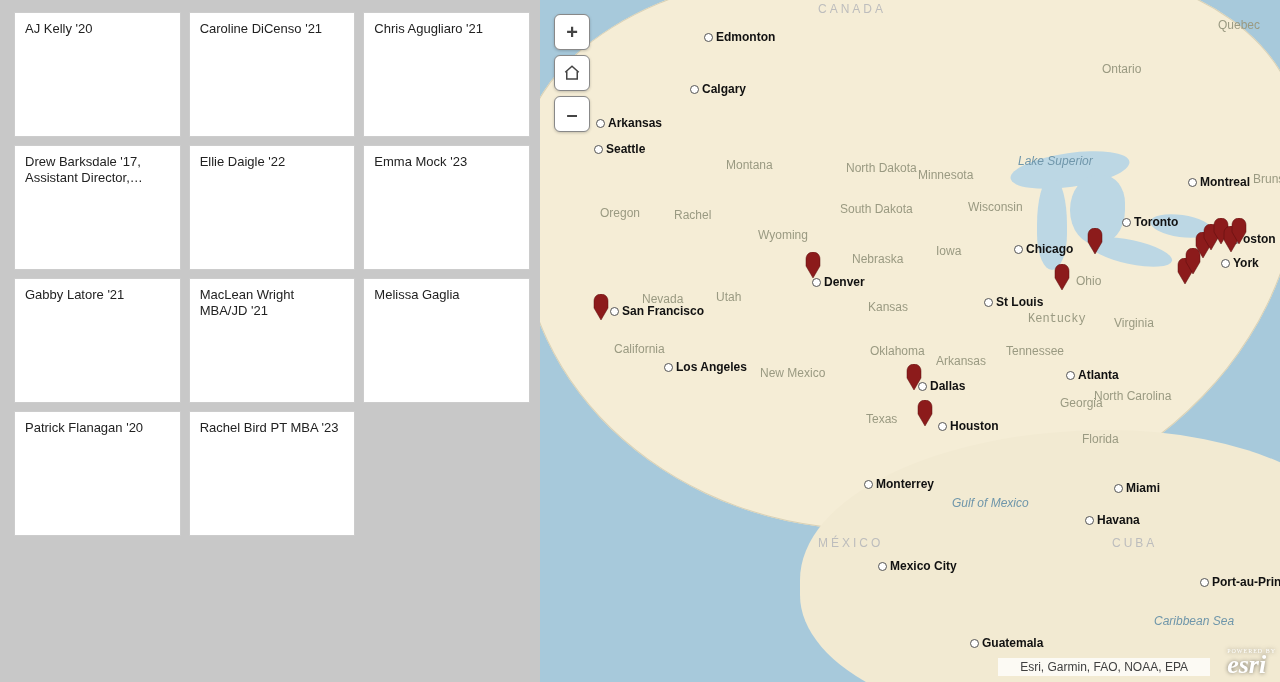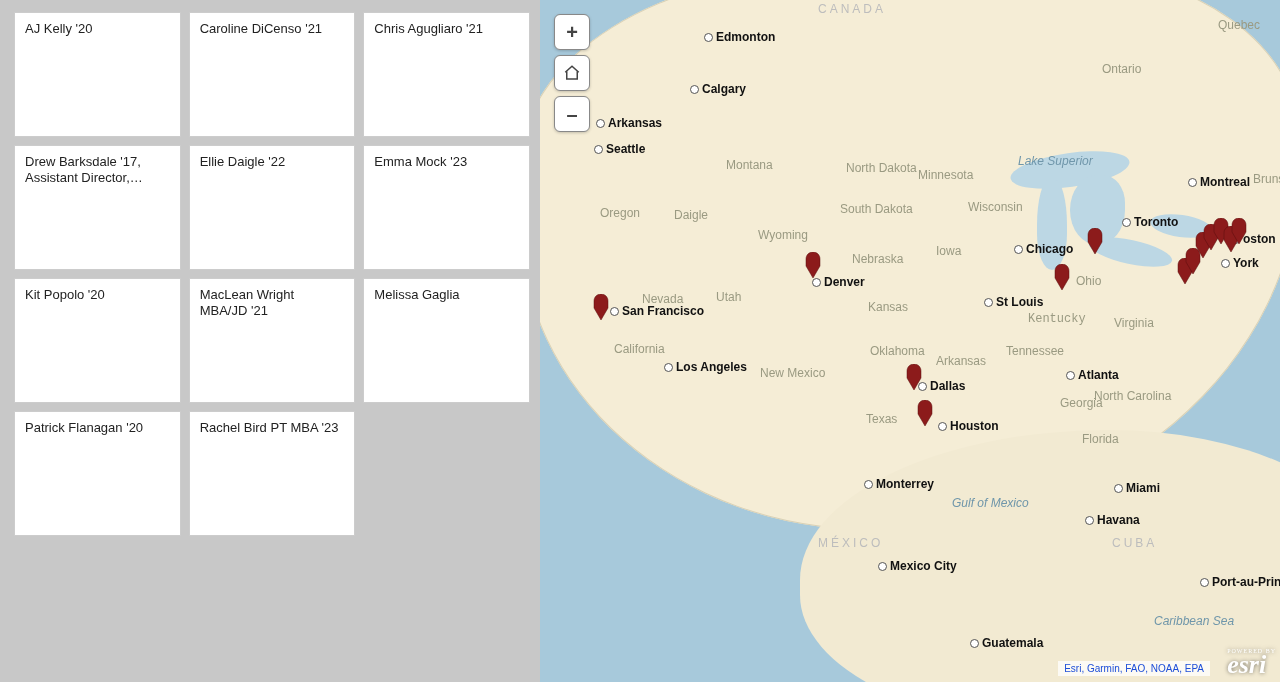--- a/index.html
+++ b/index.html
@@ -48,21 +48,21 @@
   .map-label.country{font-weight:400;color:#bdbdbd;letter-spacing:3px}
   .map-label.water{font-weight:400;color:#6f96aa;font-style:italic}
 
   .pin{position:absolute;width:18px;height:26px;cursor:pointer}
   .pin svg{width:100%;height:100%;display:block}
 
   .zoom-controls{position:absolute;top:14px;left:14px;display:flex;flex-direction:column;gap:5px}
   .zoom-btn{width:34px;height:34px;background:#fff;border:1px solid #888;border-radius:6px;display:flex;align-items:center;justify-content:center;font-size:20px;font-weight:700;color:#444;cursor:pointer;box-shadow:0 1px 3px rgba(0,0,0,.2)}
   .zoom-btn svg{width:18px;height:18px}
 
-  .attribution{position:absolute;right:70px;bottom:6px;font-size:10px;color:#1d4ed8;background:rgba(255,255,255,.75);padding:2px 6px}
+  .attribution{position:absolute;right:70px;bottom:6px;font-size:12px;color:#404040;background:rgba(255,255,255,.75);padding:2px 22px}
   .esri-logo{position:absolute;right:4px;bottom:2px;font-family:Georgia,serif;font-style:italic;font-weight:700;font-size:26px;color:#fff;text-shadow:0 0 4px rgba(0,0,0,.5)}
   .esri-logo .pw{display:block;font-size:6px;font-style:normal;font-weight:400;letter-spacing:1px;text-align:right;margin-bottom:-4px}
 </style>
 </head>
 <body>
 
 <div class="app">
 
   <div class="gallery-panel">
     <div class="gallery-scroll">
@@ -98,23 +98,23 @@
             <div class="card-caption">Ellie Daigle '22</div>
           </div>
           <div class="card">
             <div class="card-img">
               <div class="ph ph6"></div>
             </div>
             <div class="card-caption">Emma Mock '23</div>
           </div>
           <div class="card">
             <div class="card-img">
-              <div class="ph ph8"></div>
-            </div>
-            <div class="card-caption">Kit Popolo '20</div>
+              <div class="ph ph7"></div>
+            </div>
+            <div class="card-caption">Gabby Latore '21</div>
           </div>
           <div class="card">
             <div class="card-img">
               <div class="ph ph9"></div>
             </div>
             <div class="card-caption two">MacLean Wright MBA/JD '21</div>
           </div>
           <div class="card">
             <div class="card-img">
               <div class="ph ph10"></div>
@@ -168,21 +168,21 @@
         <div class="map-label city" style="left: 430px; top: 636px;"><span class="dot"></span><span>Guatemala</span></div>
         <div class="map-label city" style="left: 660px; top: 575px;"><span class="dot"></span><span>Port-au-Princ</span></div>
         <div class="map-label city" style="left: 691px; top: 232px;"><span class="dot"></span><span>oston</span></div>
         <div class="map-label city" style="left: 681px; top: 256px;"><span class="dot"></span><span>York</span></div>
         <div class="map-label state" style="left: 186px; top: 158px;"><span>Montana</span></div>
         <div class="map-label state" style="left: 306px; top: 152px; margin-top: 9px;"><span>North Dakota</span></div>
         <div class="map-label state" style="left: 378px; top: 168px;"><span>Minnesota</span></div>
         <div class="map-label state" style="left: 428px; top: 200px;"><span>Wisconsin</span></div>
         <div class="map-label state" style="left: 300px; top: 202px;"><span>South Dakota</span></div>
         <div class="map-label state" style="left: 218px; top: 228px;"><span>Wyoming</span></div>
-        <div class="map-label state" style="left: 134px; top: 208px;"><span>Daigle</span></div>
+        <div class="map-label state" style="left: 134px; top: 208px;"><span>Rachel</span></div>
         <div class="map-label state" style="left: 60px; top: 206px;"><span>Oregon</span></div>
         <div class="map-label state" style="left: 312px; top: 252px;"><span>Nebraska</span></div>
         <div class="map-label state" style="left: 396px; top: 244px;"><span>Iowa</span></div>
         <div class="map-label state" style="left: 102px; top: 292px;"><span>Nevada</span></div>
         <div class="map-label state" style="left: 176px; top: 290px;"><span>Utah</span></div>
         <div class="map-label state" style="left: 328px; top: 300px;"><span>Kansas</span></div>
         <div class="map-label state" style="left: 74px; top: 342px;"><span>California</span></div>
         <div class="map-label state" style="left: 330px; top: 344px;"><span>Oklahoma</span></div>
         <div class="map-label state" style="left: 396px; top: 354px;"><span>Arkansas</span></div>
         <div class="map-label state" style="left: 466px; top: 344px;"><span>Tennessee</span></div>

